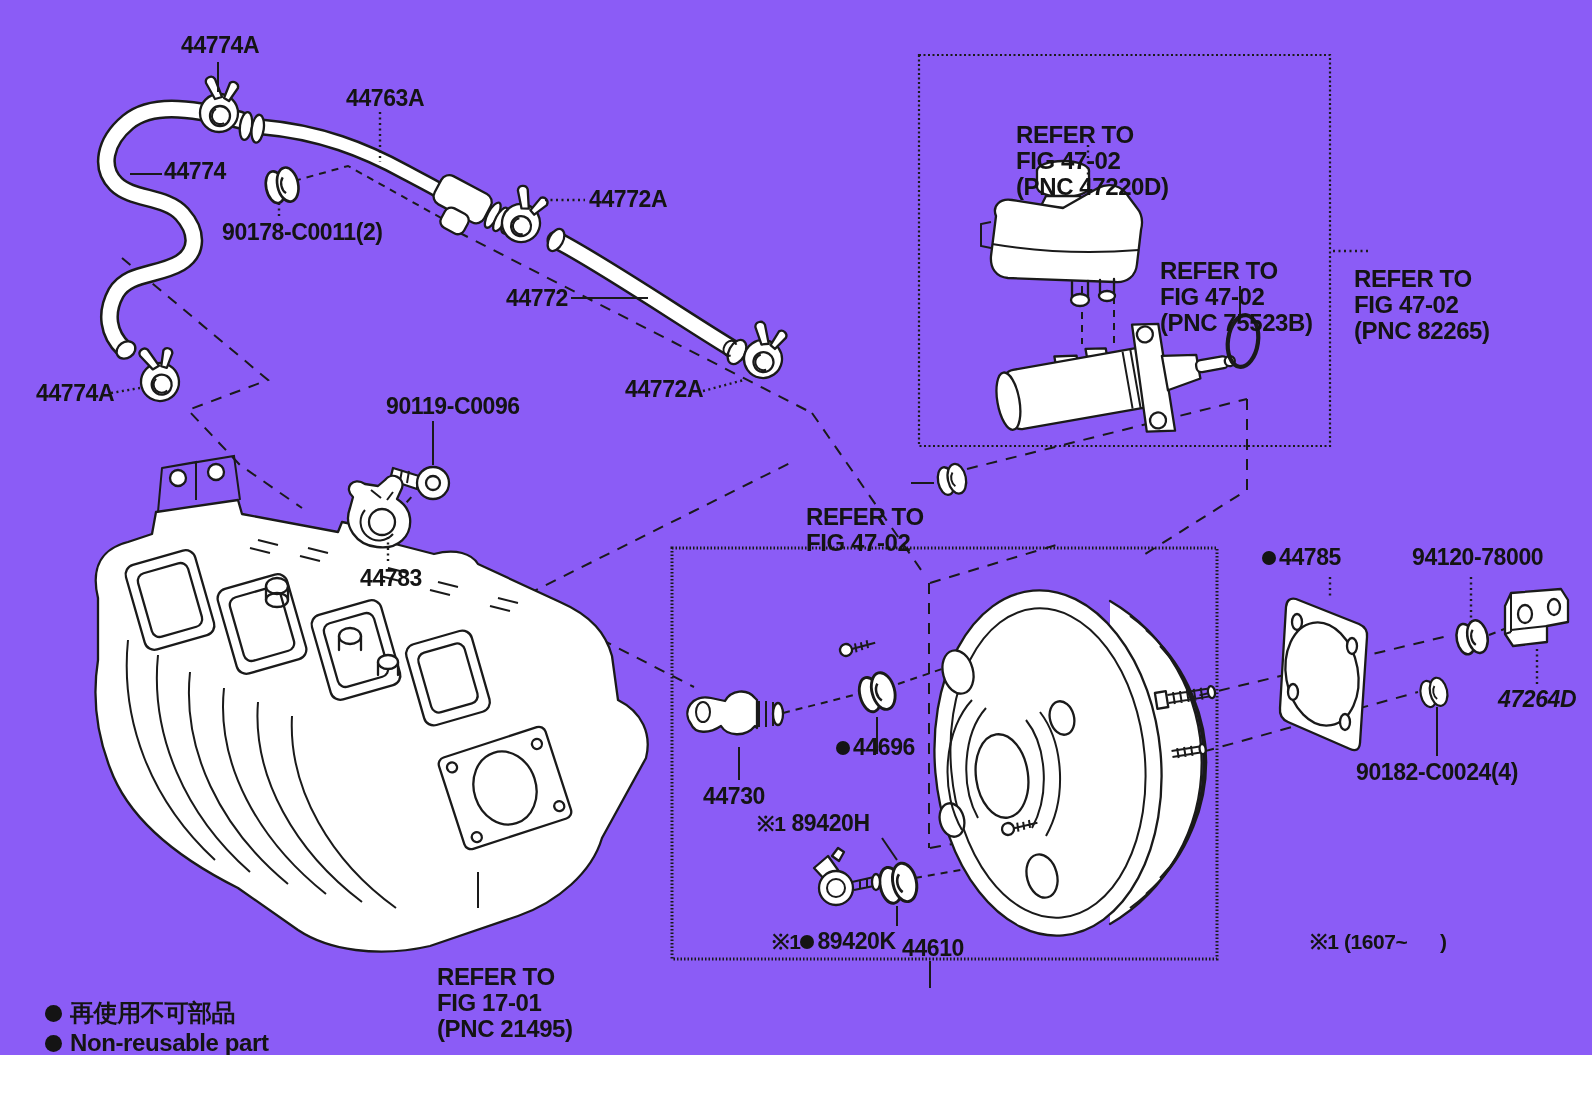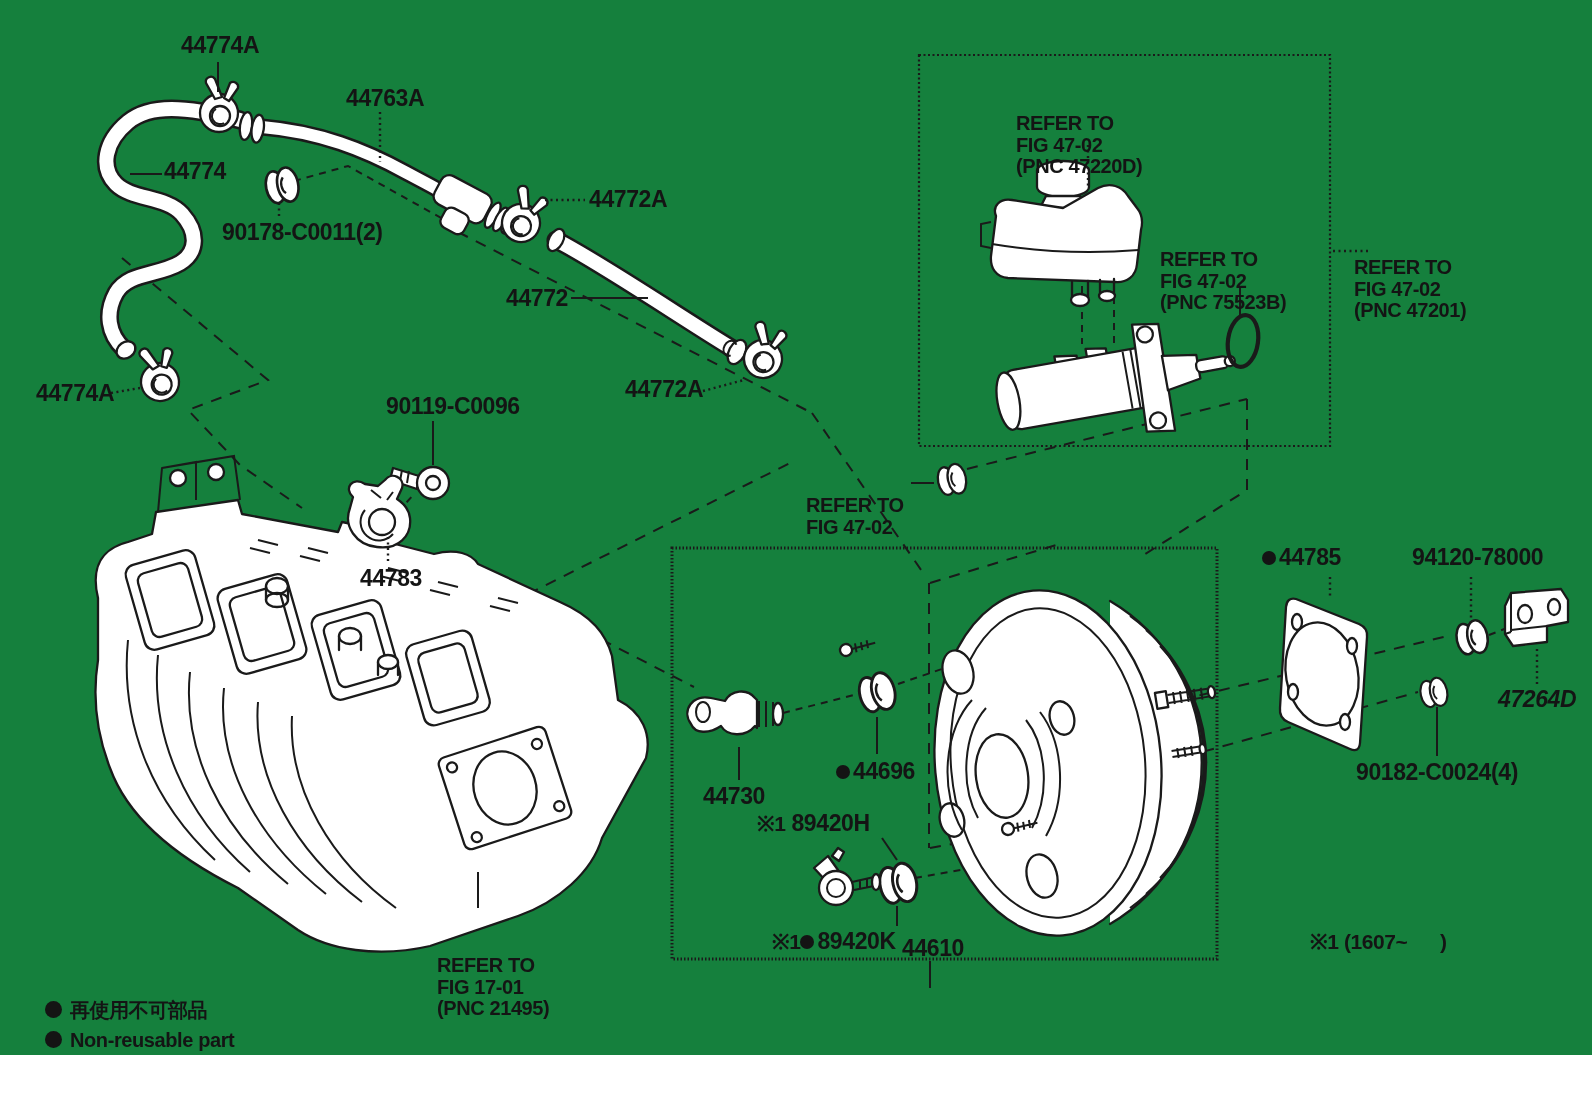--- a/index.html
+++ b/index.html
@@ -1,21 +1,21 @@
 <!DOCTYPE html>
 <html><head>
 <meta charset="utf-8">
 <style>
   html,body{margin:0;padding:0;background:#fff;}
-  .stage{position:relative;width:1592px;height:1055px;background:#15803d;overflow:hidden;
+  .stage{position:relative;width:1592px;height:1055px;background:#8b5cf6;overflow:hidden;
          font-family:"Liberation Sans",sans-serif;color:#161616;}
   svg{position:absolute;left:0;top:0;}
   .lbl{position:absolute;font:bold 23px/1.08 "Liberation Sans",sans-serif;
        letter-spacing:-0.4px;color:#141414;white-space:pre;}
-  .note{font-size:20px;}
+  .note{font-size:24px;}
   .small{font-size:21px;}
   .plain{font-weight:400;font-size:24px;letter-spacing:0.5px;}
   .dot{display:inline-block;width:14px;height:14px;border-radius:50%;background:#141414;
        margin-right:3px;vertical-align:0px;}
   .bigdot{width:17px;height:17px;margin-right:8px;vertical-align:-1px;}
   .ink{stroke:#1a1a1a;fill:none;stroke-width:2;}
   .part{stroke:#1a1a1a;fill:#fff;stroke-width:2.3;stroke-linejoin:round;stroke-linecap:round;}
   .ln{stroke:#1a1a1a;fill:none;stroke-width:2;}
   .dotld{stroke:#1a1a1a;fill:none;stroke-width:2.4;stroke-dasharray:2 3.5;}
   .dash{stroke:#1a1a1a;fill:none;stroke-width:2;stroke-dasharray:11 9;}
@@ -328,21 +328,21 @@
   <div class="lbl" style="left:346px;top:86px;"><span>44763A</span></div>
   <div class="lbl" style="left:164px;top:159px;"><span>44774</span></div>
   <div class="lbl" style="left:222px;top:220px;"><span>90178-C0011(2)</span></div>
   <div class="lbl" style="left:589px;top:187px;"><span>44772A</span></div>
   <div class="lbl" style="left:506px;top:286px;"><span>44772</span></div>
   <div class="lbl" style="left:625px;top:377px;"><span>44772A</span></div>
   <div class="lbl" style="left:36px;top:381px;"><span>44774A</span></div>
   <div class="lbl" style="left:386px;top:394px;"><span>90119-C0096</span></div>
   <div class="lbl" style="left:360px;top:566px;"><span>44783</span></div>
   <div class="lbl" style="left:703px;top:784px;"><span>44730</span></div>
-  <div class="lbl" style="left:836px;top:759px;"><span class="dot"></span><span>44696</span></div>
+  <div class="lbl" style="left:836px;top:735px;"><span class="dot"></span><span>44696</span></div>
   <div class="lbl" style="left:757px;top:811px;"><span class="small">※1</span> <span>89420H</span></div>
   <div class="lbl" style="left:772px;top:929px;"><span class="small">※1</span><span class="dot"></span><span>89420K</span></div>
   <div class="lbl" style="left:902px;top:936px;"><span>44610</span></div>
   <div class="lbl" style="left:1262px;top:545px;"><span class="dot"></span><span>44785</span></div>
   <div class="lbl" style="left:1412px;top:545px;"><span>94120-78000</span></div>
   <div class="lbl" style="left:1498px;top:687px;font-style:italic;"><span>47264D</span></div>
   <div class="lbl" style="left:1356px;top:760px;text-align:center;"><span>90182-C0024(4)</span></div>
 
   <div class="lbl note" style="left:437px;top:912px;">
     <div>REFER TO</div><div>FIG 17-01</div><div>(PNC 21495)</div>
@@ -350,21 +350,21 @@
   <div class="lbl note" style="left:806px;top:452px;">
     <div>REFER TO</div><div>FIG 47-02</div>
   </div>
   <div class="lbl note" style="left:1016px;top:70px;">
     <div>REFER TO</div><div>FIG 47-02</div><div>(PNC 47220D)</div>
   </div>
   <div class="lbl note" style="left:1160px;top:206px;">
     <div>REFER TO</div><div>FIG 47-02</div><div>(PNC 75523B)</div>
   </div>
   <div class="lbl note" style="left:1354px;top:214px;">
-    <div>REFER TO</div><div>FIG 47-02</div><div>(PNC 47201)</div>
+    <div>REFER TO</div><div>FIG 47-02</div><div>(PNC 82265)</div>
   </div>
 
   <div class="lbl small" style="left:1310px;top:931px;text-align:center;"><span>※1 (1607~      )</span></div>
   <div class="lbl note" style="left:45px;top:1000px;"><span class="dot bigdot"></span><span>再使用不可部品</span></div>
   <div class="lbl note" style="left:45px;top:1030px;"><span class="dot bigdot"></span><span>Non-reusable part</span></div>
   <div class="lbl plain" style="left:1498px;top:1063px;"><span>478983H</span></div>
 
 </div>
 
 </body></html>

